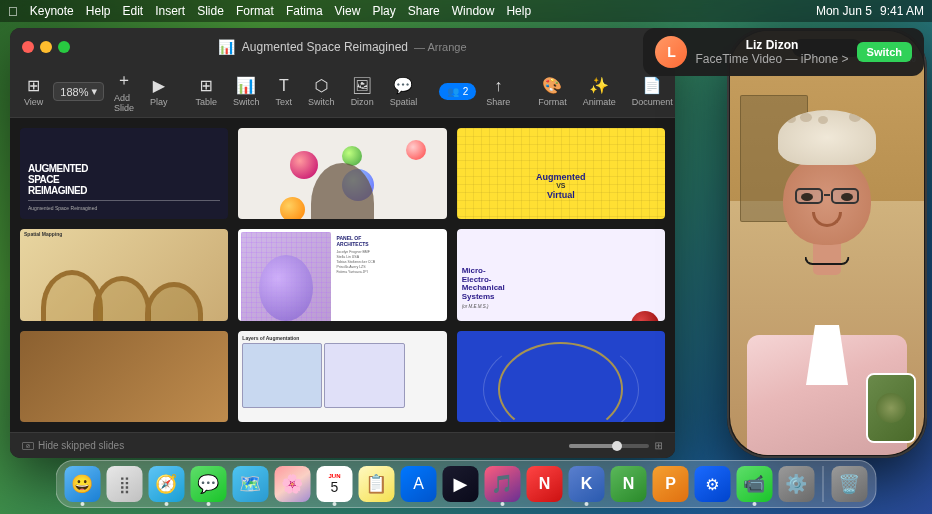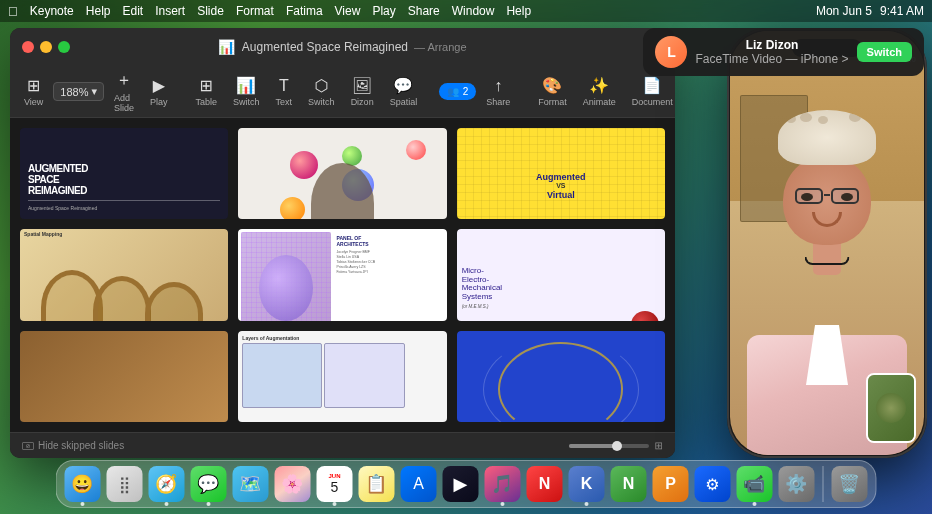--- a/index.html
+++ b/index.html
@@ -682,21 +682,21 @@
             </div>
           </div>
         </div>
 
       </div>
 
       <div class="slide-thumb">
         <div class="slide-inner">
           <div style="height:100%;background:#f5f0ff;display:flex;align-items:center;padding:5px;position:relative">
             <div style="z-index:1">
-              <div style="font-size:8px;font-weight:400;color:#2a1a8a;line-height:1.1">Micro-<br>Electro-<br>Mechanical<br>Systems</div>
+              <div style="font-size:8px;font-weight:700;color:#2a1a8a;line-height:1.1">Micro-<br>Electro-<br>Mechanical<br>Systems</div>
               <div style="font-size:4.5px;color:#555;font-style:italic;margin-top:2px">(or M.E.M.S.)</div>
             </div>
             <div style="position:absolute;right:6px;bottom:8px;width:28px;height:28px;border-radius:50%;background:radial-gradient(circle at 35% 35%, #dd4444, #880000)"></div>
           </div>
         </div>
 
       </div>
 
       <div class="slide-thumb">
         <div class="slide-inner">

